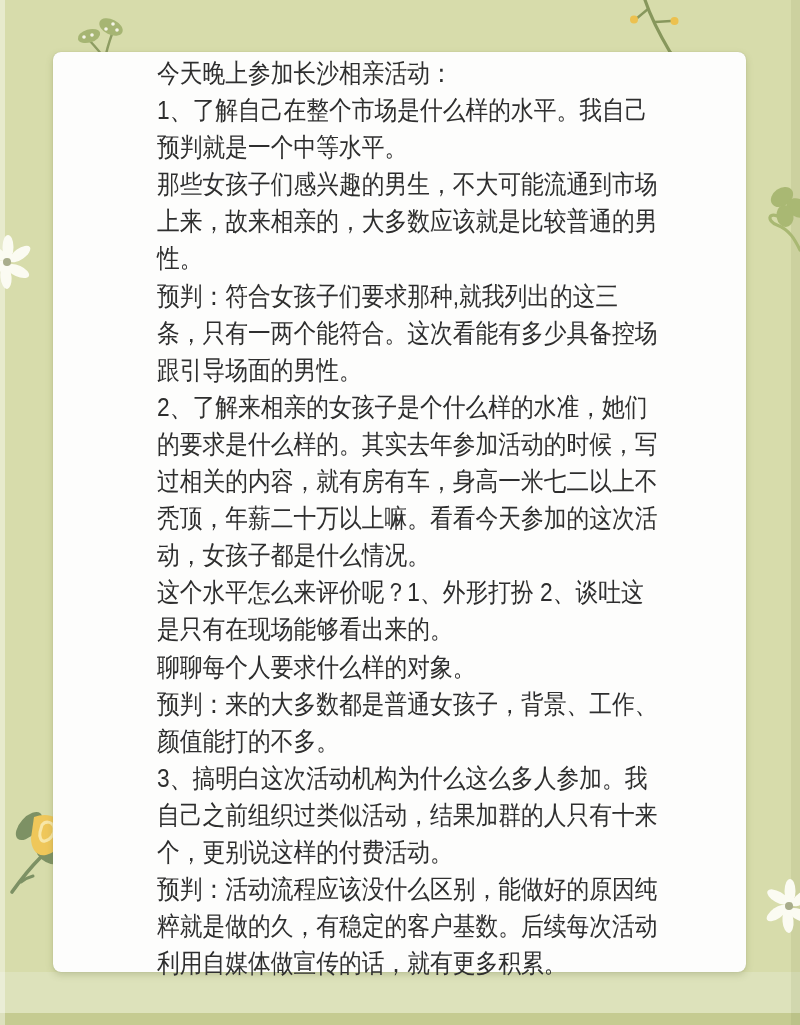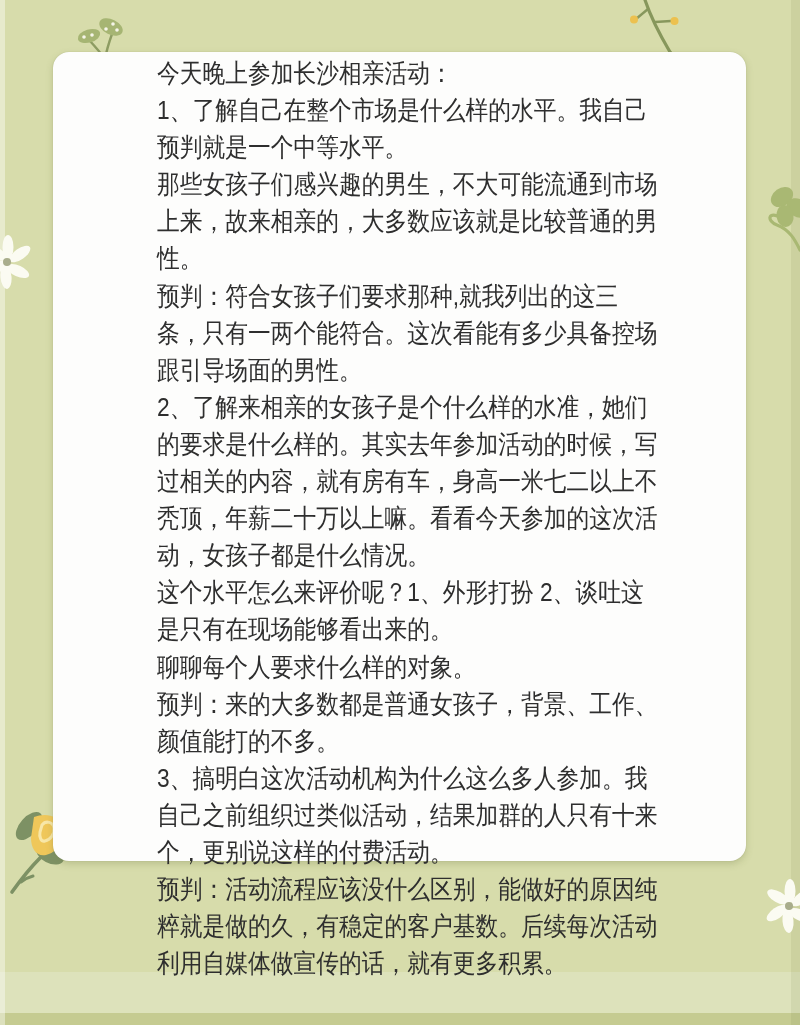--- a/index.html
+++ b/index.html
@@ -46,23 +46,23 @@
   }
   .deco {
     position: absolute;
     z-index: 0;
   }
   .card {
     position: absolute;
     left: 53px;
     top: 52px;
     width: 693px;
-    height: 809px;
+    height: 920px;
     background: #fdfdfc;
-    border-radius: 16px;
+    border-radius: 8px;
     box-shadow: 0 0 1px rgba(120,130,75,0.45), 0 3px 7px rgba(120,130,75,0.30);
     z-index: 1;
   }
   .note {
     position: absolute;
     left: 104px;
     top: 3px;
     width: 578px;
     transform: scaleX(0.875);
     transform-origin: 0 0;

